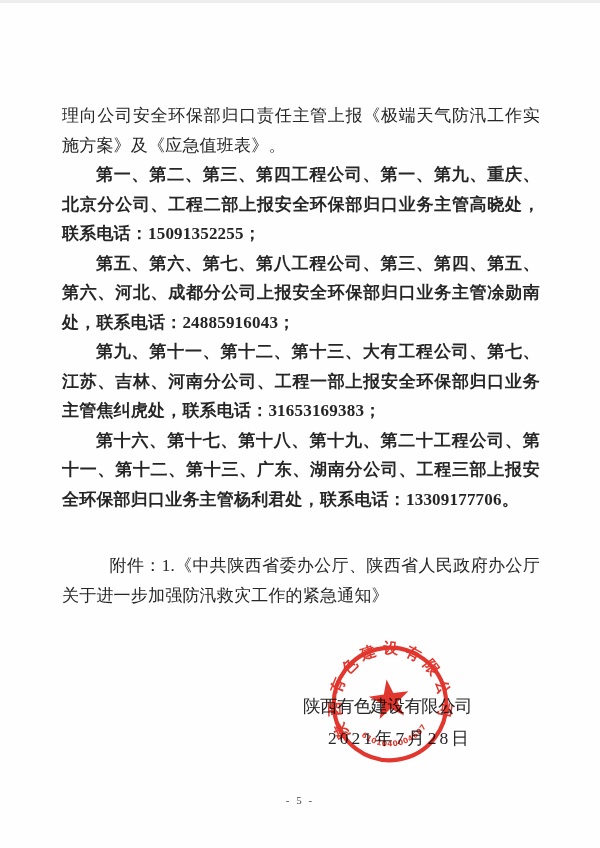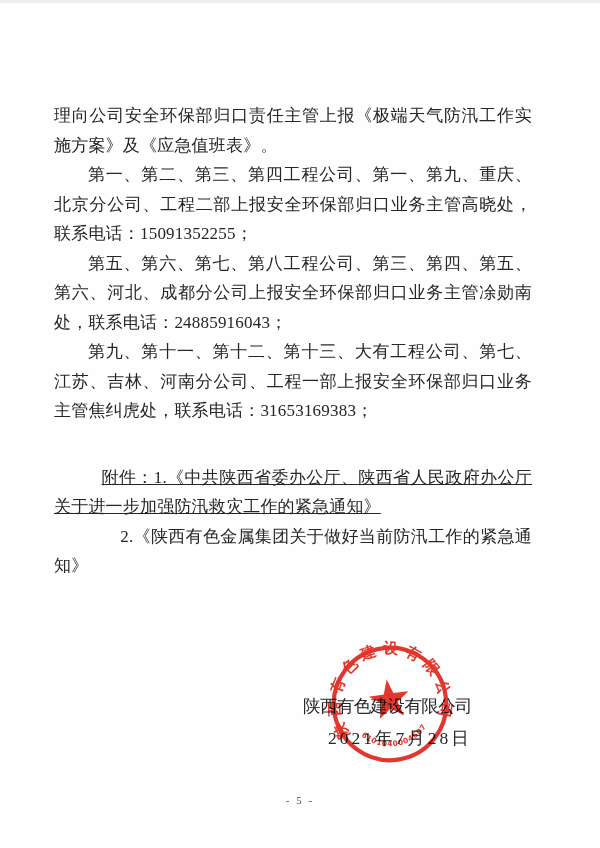--- a/index.html
+++ b/index.html
@@ -11,32 +11,32 @@
     overflow: hidden;
     font-family: "Liberation Serif", "DejaVu Serif", serif;
     color: #262626;
   }
   .scan-edge {
     position: absolute; top: 0; left: 0; width: 600px; height: 3px;
     background: #ededed;
   }
   .content {
     position: absolute;
-    left: 54px;
+    left: 62px;
     top: 101px;
     width: 478px;
     font-size: 17px;
     line-height: 29.5px;
     text-align: justify;
     letter-spacing: 0.2px;
   }
   .content p { margin: 0; }
-  .para-indent { text-indent: 2em; }
+  .para-indent { text-indent: 2em; font-weight: bold; }
   .attachments { margin-top: 37px; }
-  .att-1 { text-indent: 2.8em; text-decoration: underline; }
+  .att-1 { text-indent: 2.8em; }
   .att-2 { text-indent: 3.9em; }
   .sig-company {
     position: absolute;
     left: 303px;
     top: 694px;
     font-size: 17.5px;
     letter-spacing: -0.6px;
     white-space: nowrap;
   }
   .sig-date {
@@ -73,24 +73,24 @@
 <body>
 
 <div class="page">
   <div class="scan-edge"></div>
 
   <div class="content">
     <p>理向公司安全环保部归口责任主管上报《极端天气防汛工作实施方案》及《应急值班表》。</p>
     <p class="para-indent">第一、第二、第三、第四工程公司、第一、第九、重庆、北京分公司、工程二部上报安全环保部归口业务主管高晓处，联系电话：15091352255；</p>
     <p class="para-indent">第五、第六、第七、第八工程公司、第三、第四、第五、第六、河北、成都分公司上报安全环保部归口业务主管凃勋南处，联系电话：24885916043；</p>
     <p class="para-indent">第九、第十一、第十二、第十三、大有工程公司、第七、江苏、吉林、河南分公司、工程一部上报安全环保部归口业务主管焦纠虎处，联系电话：31653169383；</p>
+    <p class="para-indent">第十六、第十七、第十八、第十九、第二十工程公司、第十一、第十二、第十三、广东、湖南分公司、工程三部上报安全环保部归口业务主管杨利君处，联系电话：13309177706。</p>
 
     <div class="attachments">
       <p class="att-1">附件：1.《中共陕西省委办公厅、陕西省人民政府办公厅关于进一步加强防汛救灾工作的紧急通知》</p>
-      <p class="att-2">2.《陕西有色金属集团关于做好当前防汛工作的紧急通知》</p>
     </div>
   </div>
 
   <div class="sig-company">陕西有色建设有限公司</div>
   <div class="sig-date">2021年7月28日</div>
 
   <div class="seal">
     <svg viewBox="0 0 140 140" xmlns="http://www.w3.org/2000/svg">
       <defs>
         <path id="sealArcPath" d="M 27,104 A 55,55 0 1 1 113,104" fill="none"></path>

